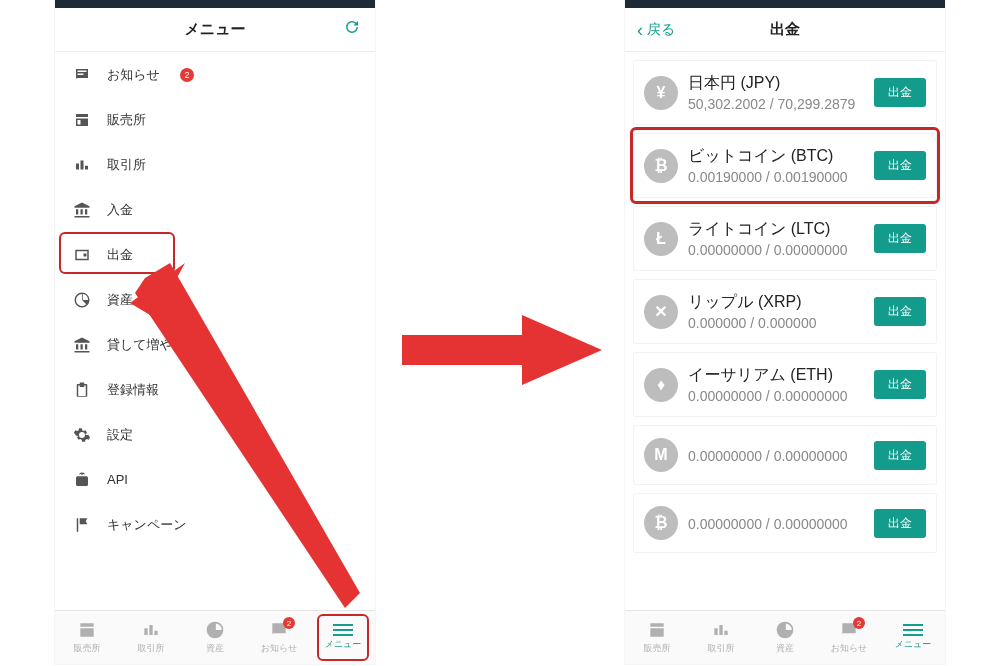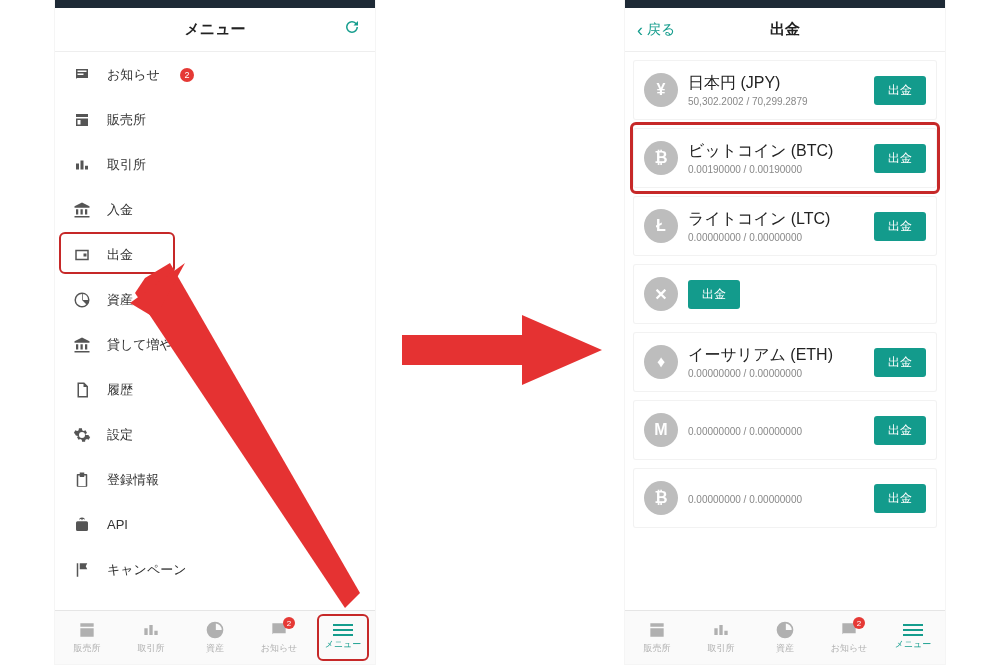--- a/index.html
+++ b/index.html
@@ -116,21 +116,21 @@
   color: #fff;
   display: inline-flex;
   align-items: center;
   justify-content: center;
   font-size: 16px;
   font-weight: 700;
   flex-shrink: 0;
 }
 .asset-info { flex: 1; min-width: 0; }
 .asset-name { font-size: 16px; color: #222; }
-.asset-balance { font-size: 10px; color: #888; margin-top: 2px; }
+.asset-balance { font-size: 14px; color: #888; margin-top: 2px; }
 .withdraw-btn {
   background: #139b8c;
   color: #fff;
   font-size: 12px;
   padding: 6px 14px;
   border-radius: 3px;
   border: none;
 }
 
 
@@ -274,45 +274,37 @@
 
         <div class="menu-item">
           <span class="menu-icon">
             <svg viewBox="0 0 24 24">
                 <path d="M12 2L2 7v2h20V7L12 2zM4 11v7h3v-7H4zm6 0v7h3v-7h-3zm6 0v7h3v-7h-3zM2 20h20v2H2v-2z"></path>
               </svg>
           </span>
           <span>貸して増やす</span>
         </div>
 
-        <div class="menu-item">
-          <span class="menu-icon">
-            <svg viewBox="0 0 24 24">
-                <path d="M6 2h9l5 5v15H6V2zm2 2v16h10V8h-4V4H8z"></path>
-              </svg>
-          </span>
-          <span>履歴</span>
+
+        <div class="menu-item">
+          <span class="menu-icon">
+            <svg viewBox="0 0 24 24">
+                <path d="M9 2h6v2h3a1 1 0 011 1v15a1 1 0 01-1 1H6a1 1 0 01-1-1V5a1 1 0 011-1h3V2zm-2 4v14h10V6h-2v2H9V6H7z"></path>
+              </svg>
+          </span>
+          <span>登録情報</span>
         </div>
 
         <div class="menu-item">
           <span class="menu-icon">
             <svg viewBox="0 0 24 24">
                 <path d="M12 8a4 4 0 100 8 4 4 0 000-8zm9 4a7 7 0 01-.1 1.2l2 1.6-2 3.4-2.4-1a7 7 0 01-2 1.2l-.4 2.6h-4l-.4-2.6a7 7 0 01-2-1.2l-2.4 1-2-3.4 2-1.6A7 7 0 013 12a7 7 0 01.1-1.2l-2-1.6 2-3.4 2.4 1a7 7 0 012-1.2L7.9 3h4l.4 2.6a7 7 0 012 1.2l2.4-1 2 3.4-2 1.6c.06.4.1.8.1 1.2z"></path>
               </svg>
           </span>
           <span>設定</span>
-        </div>
-
-        <div class="menu-item">
-          <span class="menu-icon">
-            <svg viewBox="0 0 24 24">
-                <path d="M9 2h6v2h3a1 1 0 011 1v15a1 1 0 01-1 1H6a1 1 0 01-1-1V5a1 1 0 011-1h3V2zm-2 4v14h10V6h-2v2H9V6H7z"></path>
-              </svg>
-          </span>
-          <span>登録情報</span>
         </div>
 
         <div class="menu-item">
           <span class="menu-icon">
             <svg viewBox="0 0 24 24">
                 <path d="M12 2a4 4 0 014 4v1h2a2 2 0 012 2v9a2 2 0 01-2 2H6a2 2 0 01-2-2V9a2 2 0 012-2h2V6a4 4 0 014-4zM8 7h8V6a2 2 0 10-4 0 2 2 0 10-4 0v1z"></path>
               </svg>
           </span>
           <span>API</span>
         </div>
@@ -406,20 +398,24 @@
           <div class="coin-icon">Ł</div>
           <div class="asset-info">
             <div class="asset-name">ライトコイン (LTC)</div>
             <div class="asset-balance">0.00000000 / 0.00000000</div>
           </div>
           <button class="withdraw-btn">出金</button>
         </div>
 
         <div class="asset-row">
           <div class="coin-icon">✕</div>
+          <div class="asset-info">
+            <div class="asset-name">リップル (XRP)</div>
+            <div class="asset-balance">0.000000 / 0.000000</div>
+          </div>
           <button class="withdraw-btn">出金</button>
         </div>
 
         <div class="asset-row">
           <div class="coin-icon">♦</div>
           <div class="asset-info">
             <div class="asset-name">イーサリアム (ETH)</div>
             <div class="asset-balance">0.00000000 / 0.00000000</div>
           </div>
           <button class="withdraw-btn">出金</button>

